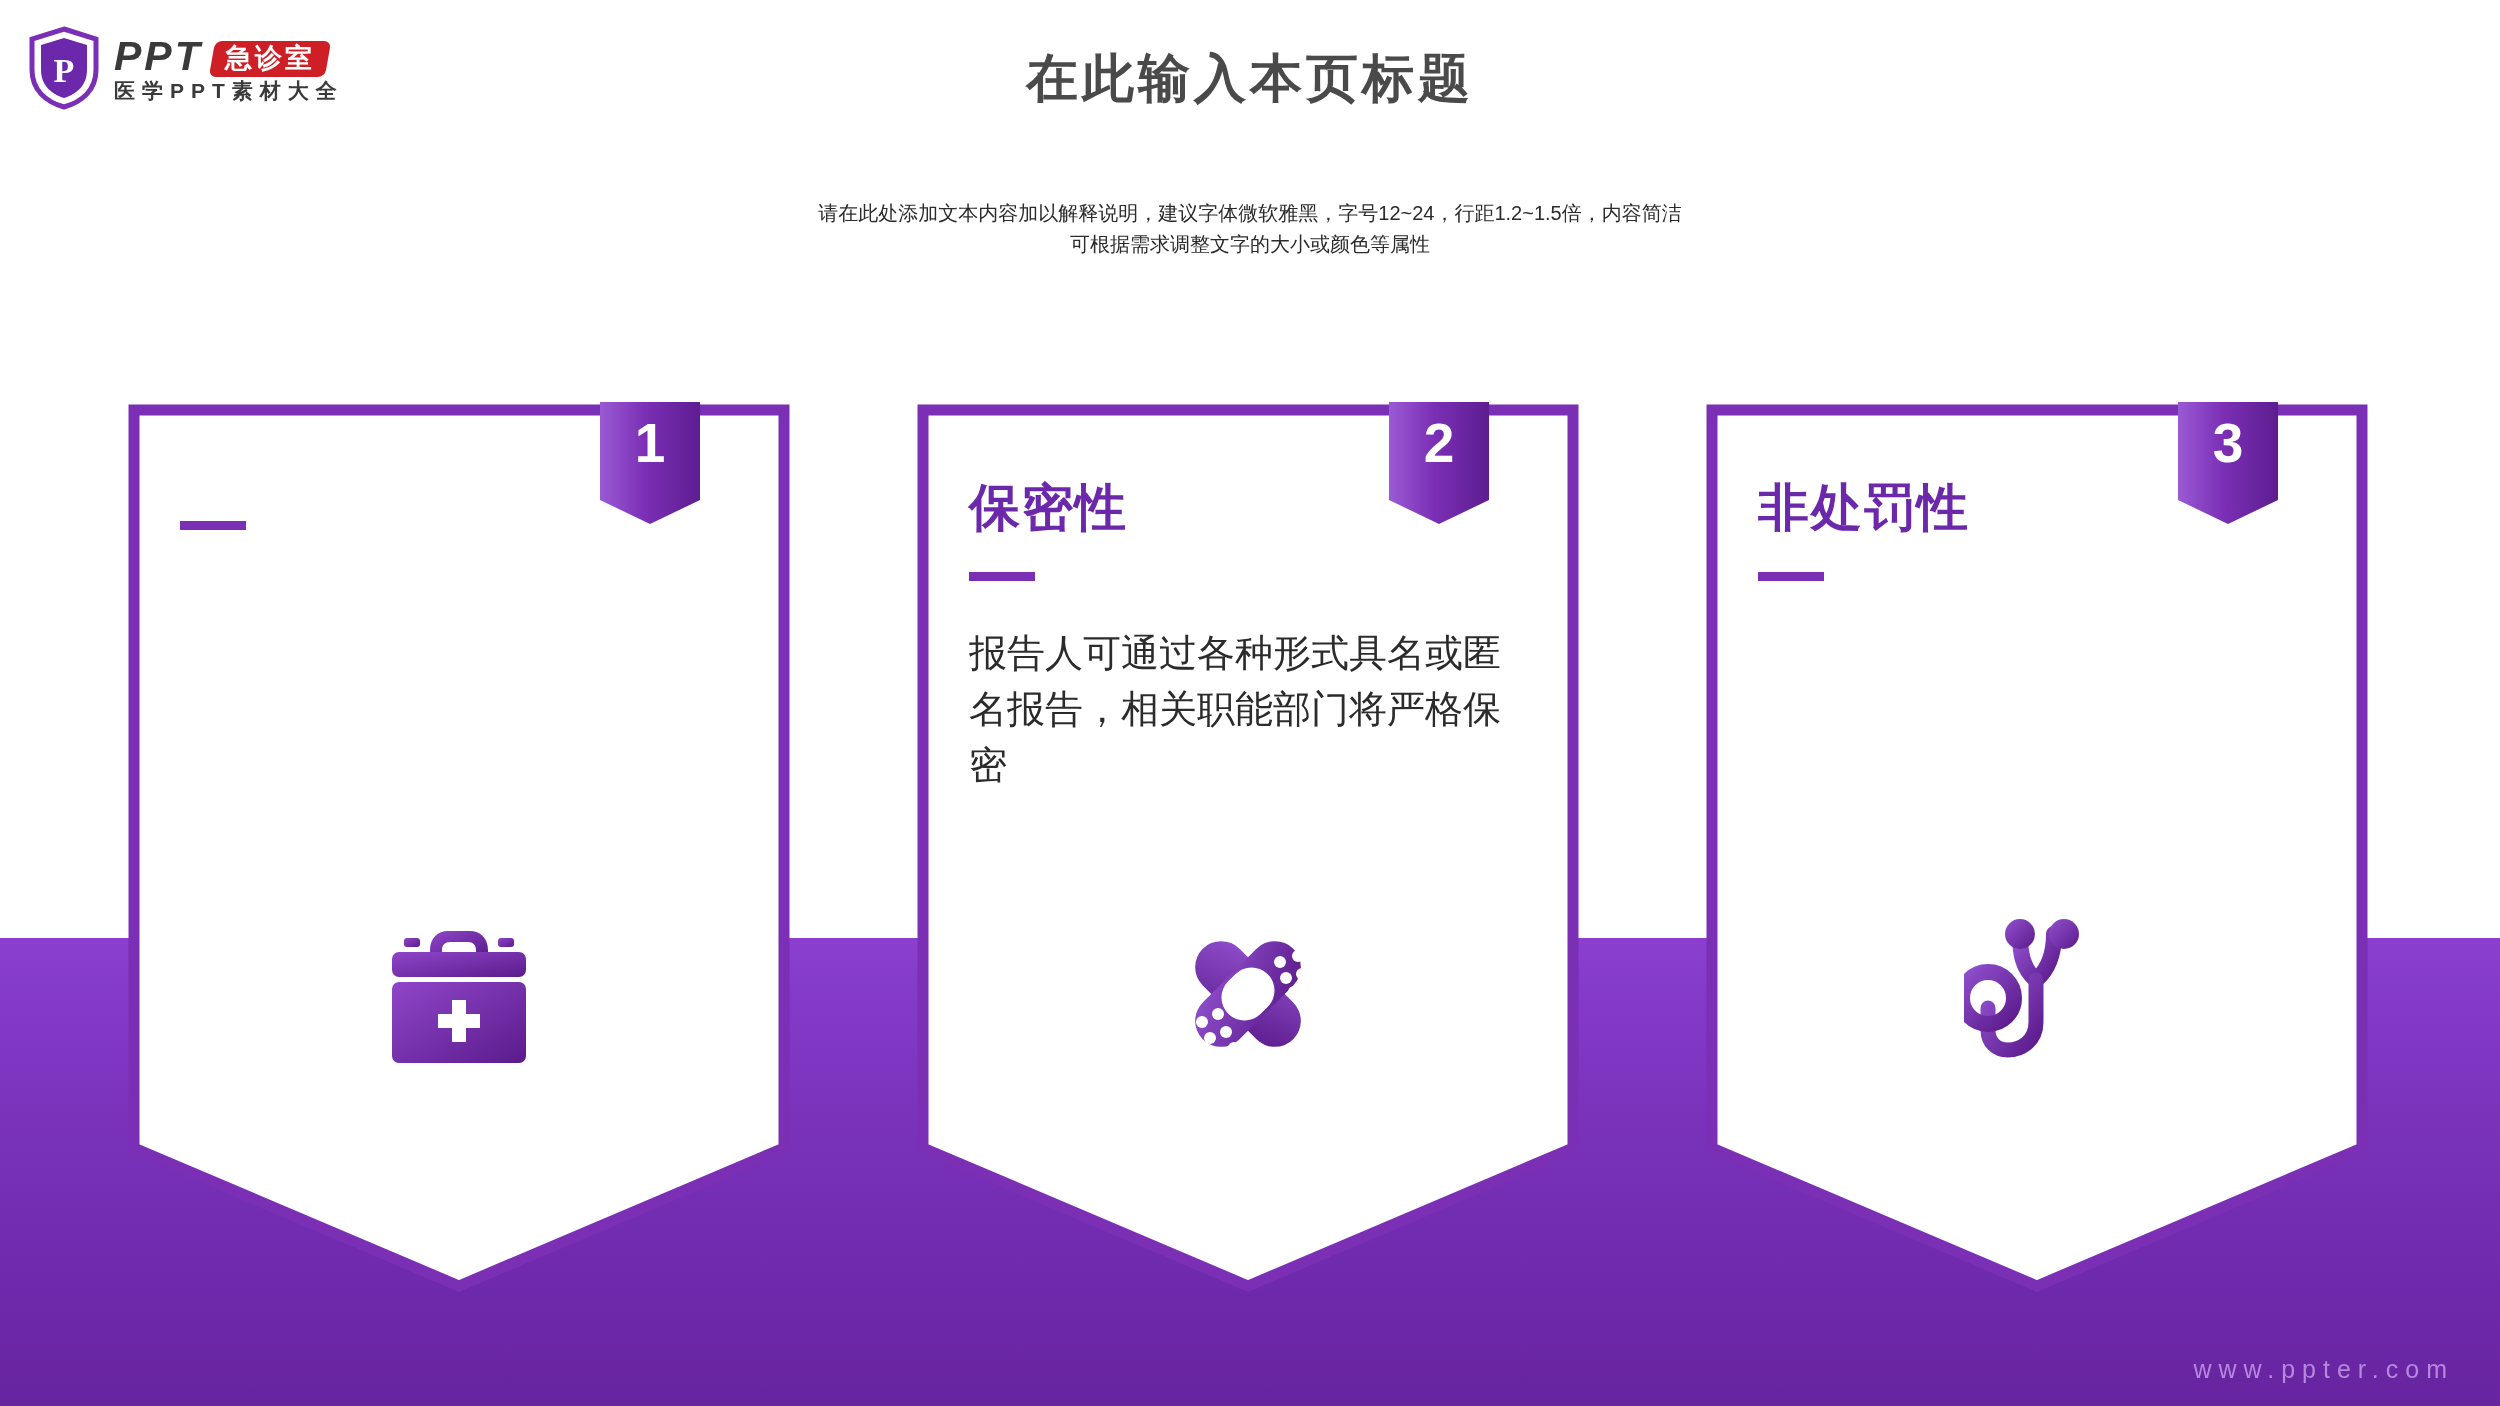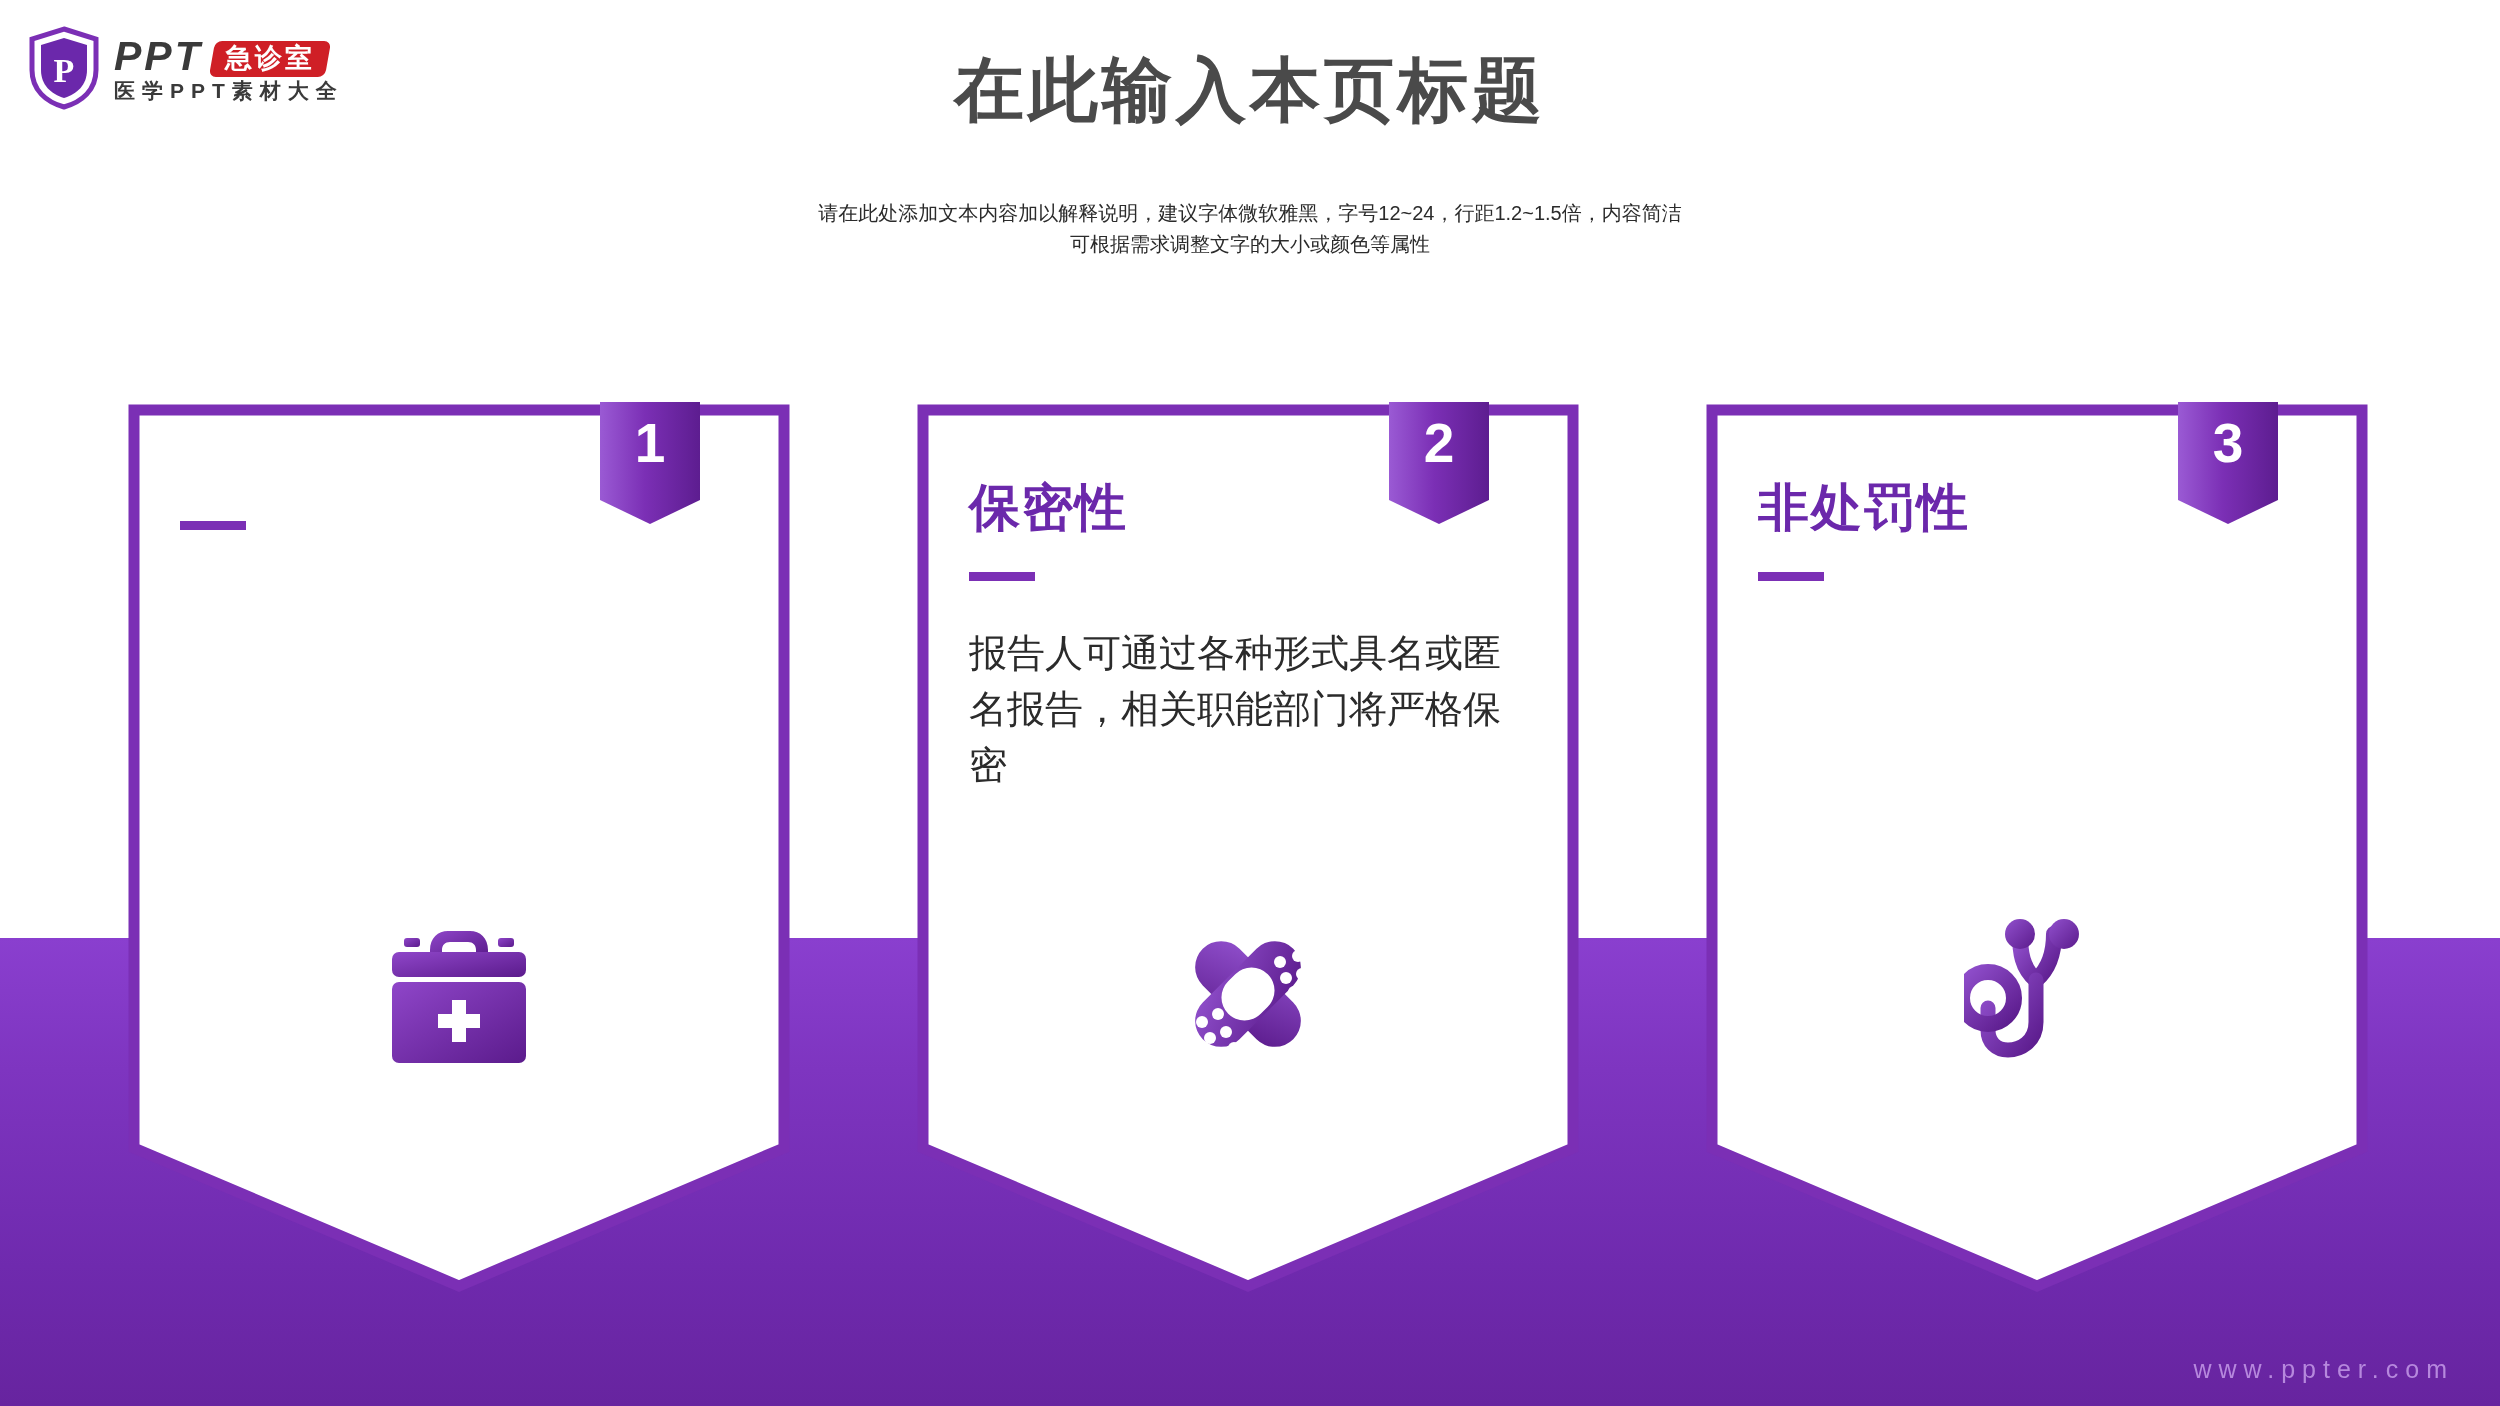--- a/index.html
+++ b/index.html
@@ -65,21 +65,21 @@
   .logo-row2{
     font-size:21px; letter-spacing:7px; color:#3a3a3a; font-weight:bold;
   }
 
   
   .page-title{
     position:absolute;
     left:0; top:44px;
     width:2500px;
     text-align:center;
-    font-size:70px;
+    font-size:52px;
     font-weight:bold;
     letter-spacing:4px;
     color:#4a4a4a;
     z-index:5;
   }
   .subtitle{
     position:absolute;
     left:0; top:198px;
     width:2500px;
     text-align:center;

